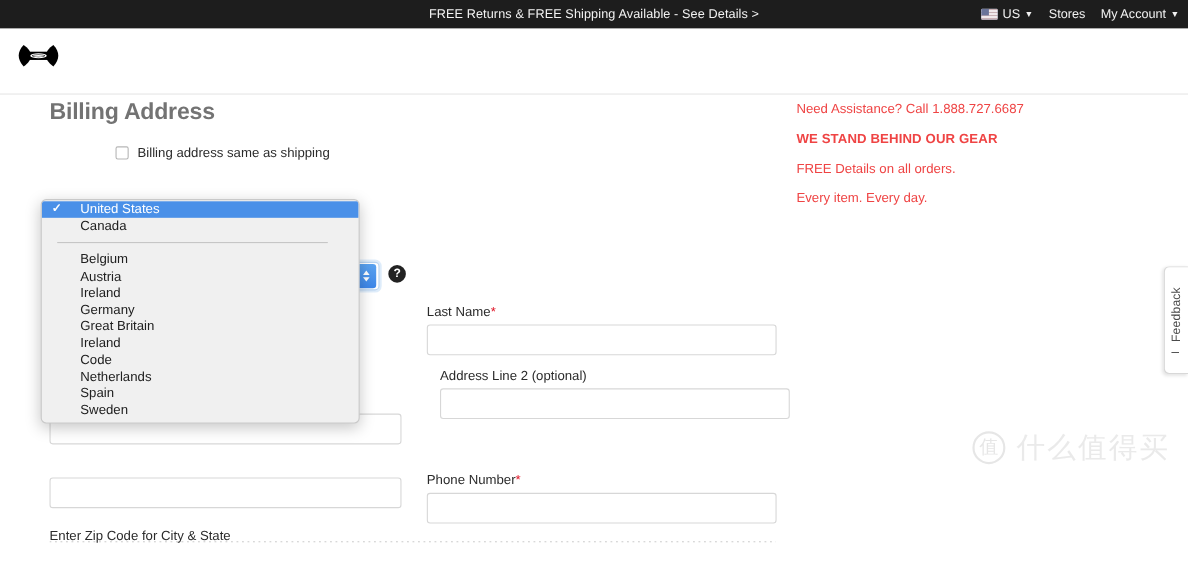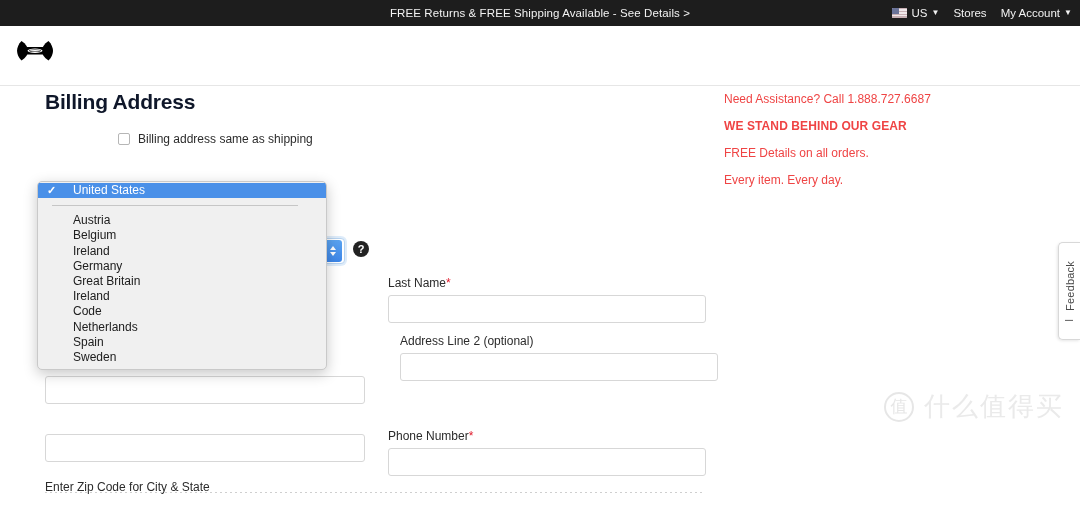--- a/index.html
+++ b/index.html
@@ -49,26 +49,26 @@
   
   .logo-header {
     position: absolute; top: 26px; left: 0; width: 1080px; height: 60px;
     background: #fff; border-bottom: 1px solid #e6e6e6;
   }
   .ua-logo { position: absolute; left: 16px; top: 12px; width: 38px; height: 30px; }
 
   
   .form-col { position: absolute; left: 45px; top: 86px; width: 660px; }
   .page-title {
-    font-size: 21px; font-weight: bold; color: #0f172a;
+    font-size: 21px; font-weight: bold; color: #737373;
     letter-spacing: -0.2px; margin-top: 4px;
   }
   .chk-row {
     display: flex; align-items: center; gap: 8px;
-    margin-top: 18px; margin-left: 26px; padding-left: 47px;
+    margin-top: 18px; margin-left: 13px; padding-left: 47px;
   }
   .chkbox {
     width: 12px; height: 12px; border: 1px solid #b6b6b6;
     border-radius: 2px; background: #fff; flex: none; cursor: pointer;
   }
   .chk-label { font-size: 12px; color: #2b2b2b; }
 
   .field-label {
     font-size: 12px; color: #2b2b2b; margin-bottom: 5px; display: block;
   }
@@ -273,23 +273,24 @@
           <span>Phone Number</span><span class="req">*</span>
         </span>
         <input class="inp right" value="" style="">
       </div>
 
     </div>
   </div>
 
   <div class="popup" id="country-popup">
       <div class="opt sel">United States</div>
+      <div class="opt">Canada</div>
       <div class="opt-sep"></div>
+      <div class="opt">Belgium</div>
       <div class="opt">Austria</div>
-      <div class="opt">Belgium</div>
       <div class="opt">Ireland</div>
       <div class="opt">Germany</div>
       <div class="opt">Great Britain</div>
       <div class="opt">Ireland</div>
       <div class="opt">Code</div>
       <div class="opt">Netherlands</div>
       <div class="opt">Spain</div>
       <div class="opt">Sweden</div>
     </div>
 

